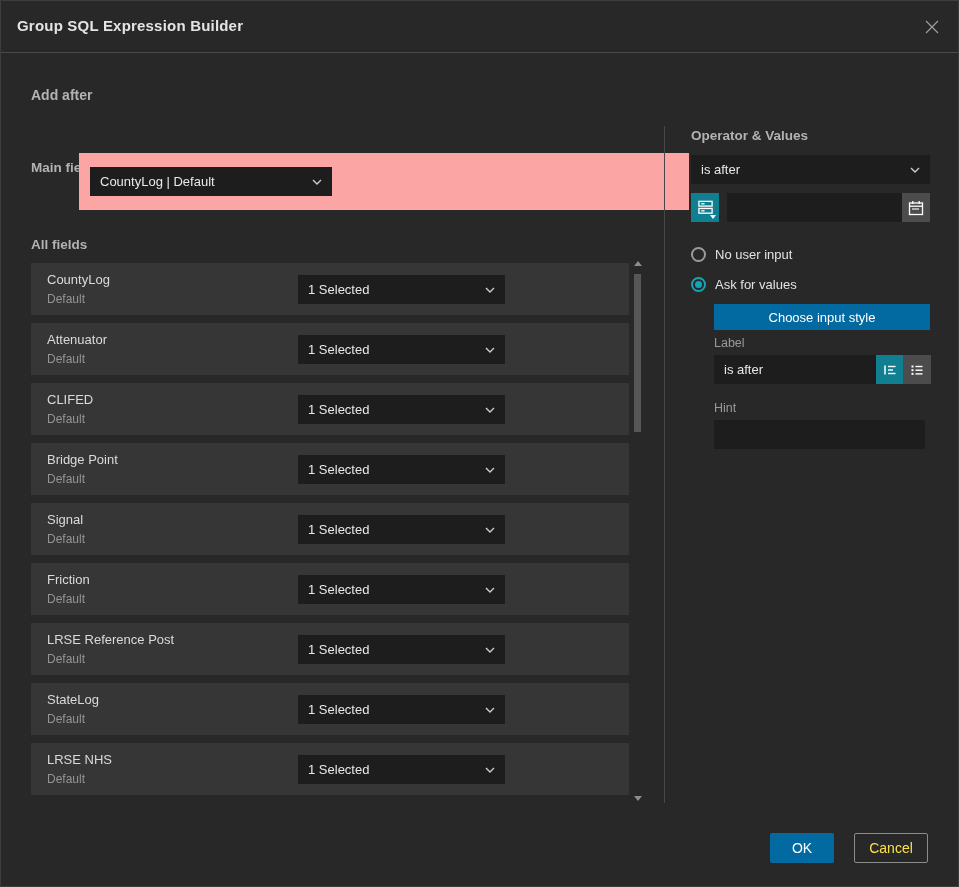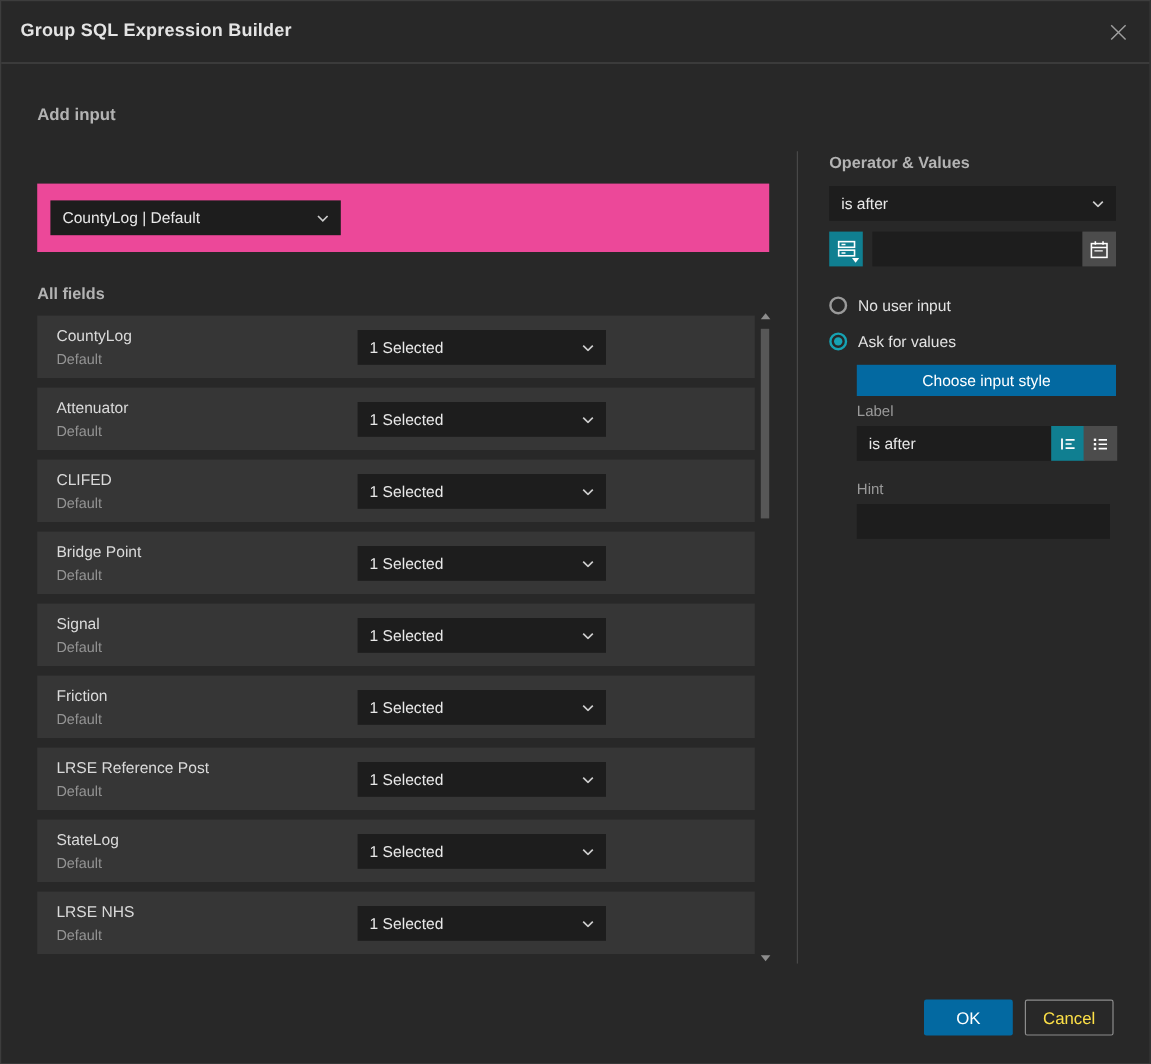--- a/index.html
+++ b/index.html
@@ -9,21 +9,21 @@
     border:1px solid #3d3d3d;box-sizing:border-box;
   }
   
   .hdr{position:absolute;left:0;top:0;width:100%;height:52px;border-bottom:1px solid #4a4a4a;box-sizing:border-box;}
   .hdr-title{position:absolute;left:16px;top:16px;font-size:15px;font-weight:700;color:#e4e4e4;letter-spacing:.2px;}
   .close-btn{position:absolute;right:14px;top:14px;width:24px;height:24px;cursor:pointer;display:flex;align-items:center;justify-content:center;}
   
   .seclabel{position:absolute;font-size:13.5px;font-weight:700;color:#b3b3b3;}
   .sublabel{position:absolute;font-size:12.5px;color:#9a9a9a;}
   
-  .panel{position:absolute;background:#ec4899;}
+  .panel{position:absolute;background:#fca5a5;margin-left:48px;}
   
   .dd{
     position:absolute;height:29px;background:#1d1d1d;display:flex;align-items:center;
     padding:0 10px;box-sizing:border-box;cursor:pointer;gap:8px;
   }
   .dd .dd-text{font-size:13px;color:#e8e8e8;flex:1;white-space:nowrap;overflow:hidden;}
   .dd .chev{flex:0 0 auto;display:flex;align-items:center;}
   
   .tin{
     position:absolute;height:29px;background:#1d1d1d;border:none;color:#e8e8e8;
@@ -64,21 +64,21 @@
 
   <div class="hdr">
     <div class="hdr-title">Group SQL Expression Builder</div>
     <div class="close-btn">
       <svg width="16" height="16" viewBox="0 0 16 16">
         <path d="M2 2l12 12M14 2L2 14" stroke="#9e9e9e" stroke-width="1.2"></path>
       </svg>
     </div>
   </div>
 
-  <div class="seclabel" style="left:30px;top:86px;font-size:14px;">Add input</div>
+  <div class="seclabel" style="left:30px;top:86px;font-size:14px;">Add after</div>
   <div class="seclabel" style="left:30px;top:127px;margin-top:32px;">Main field</div>
 
   <div class="panel" style="left:30px;top:152px;width:610px;height:57px;">
     <div class="dd" style="left:11px;top:14px;width:242px;">
       <span class="dd-text">CountyLog | Default</span>
       <span class="chev">
           <svg class="chev-svg" width="10" height="6" viewBox="0 0 10 6">
     <path d="M1 1l4 4 4-4" stroke="#cccccc" stroke-width="1.4" fill="none"></path>
   </svg>
         </span>
@@ -265,16 +265,16 @@
       <rect x="2.5" y="10.9" width="2" height="2" fill="#ffffff"></rect>
       <line x1="6.5" y1="4.5" x2="13.5" y2="4.5" stroke="#ffffff" stroke-width="1.4"></line>
       <line x1="6.5" y1="8.2" x2="13.5" y2="8.2" stroke="#ffffff" stroke-width="1.4"></line>
       <line x1="6.5" y1="11.9" x2="13.5" y2="11.9" stroke="#ffffff" stroke-width="1.4"></line>
     </svg>
   </div>
 
   <div class="sublabel" style="left:713px;top:400px;">Hint</div>
   <input class="tin" style="left: 713px; top: 419px; width: 211px;" value="">
 
-  <button class="btn btn-teal" style="left:769px;top:832px;width:74px;height:30px;font-size:14px;border-radius:2px;">OK</button>
+  <button class="btn btn-teal" style="left:769px;top:832px;width:64px;height:30px;font-size:14px;border-radius:2px;">OK</button>
   <button class="btn btn-ghost" style="left:853px;top:832px;width:74px;height:30px;font-size:14px;border-radius:2px;">Cancel</button>
 
 </div>
 
 </body></html>

